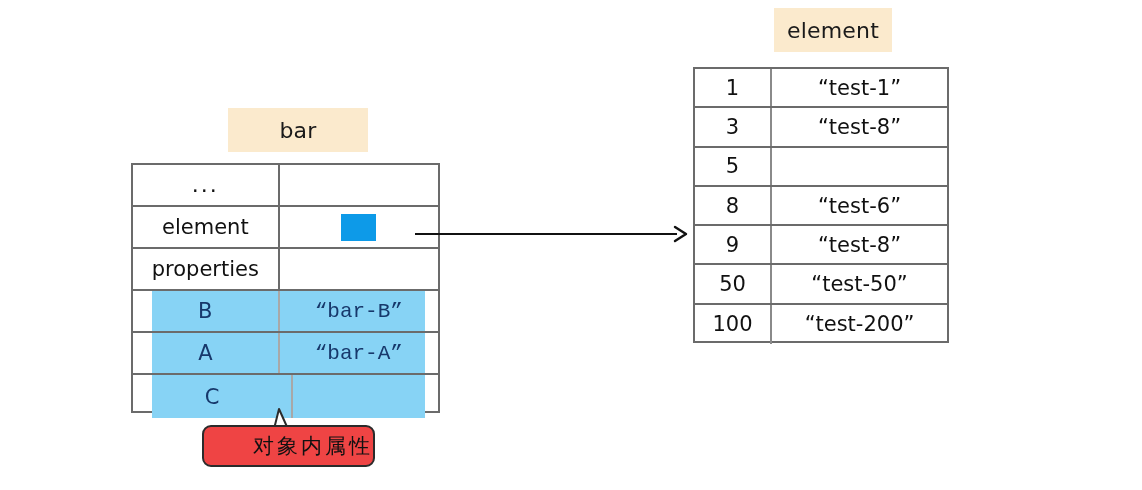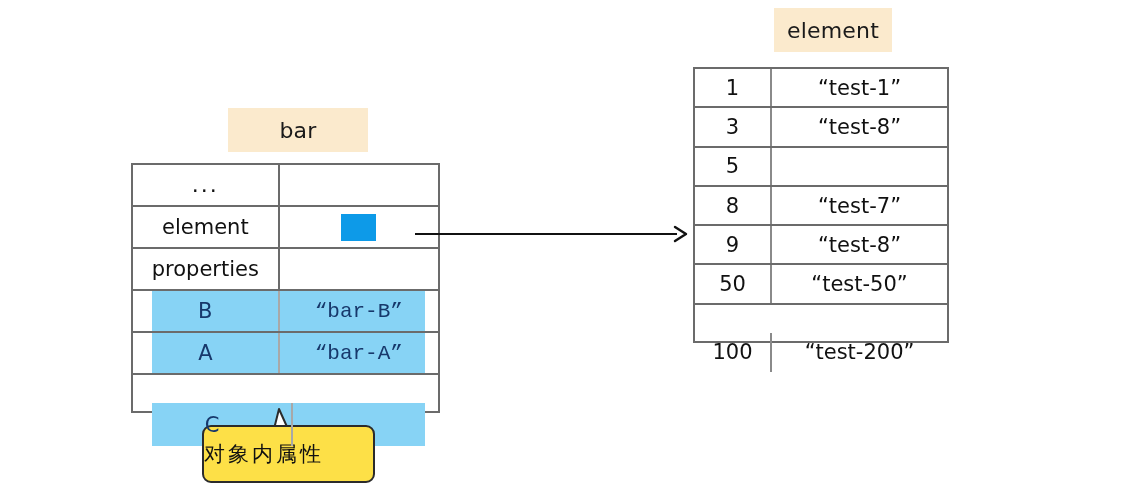--- a/index.html
+++ b/index.html
@@ -44,21 +44,20 @@
     background: #ffffff;
   }
   .tbl .row {
     display: flex;
     box-sizing: border-box;
     border-bottom: 2px solid #6b6b6b;
     position: relative;
   }
   .tbl .row:last-child {
     border-bottom: none;
-    margin-top: 28px;
   }
   .cell {
     display: flex;
     align-items: center;
     justify-content: center;
     box-sizing: border-box;
     font-size: 21px;
     color: #111111;
     white-space: nowrap;
   }
@@ -155,28 +154,28 @@
     width: 18px;
     height: 18px;
   }
 
   
   #callout {
     position: absolute;
     left: 202px;
     top: 425px;
     width: 173px;
-    height: 58px;
+    height: 42px;
     border: 2px solid #2b2b2b;
     border-radius: 9px;
-    background: #fde047;
+    background: #ef4444;
     box-sizing: border-box;
     display: flex;
     align-items: center;
-    justify-content: flex-start;
+    justify-content: flex-end;
     font-size: 21px;
     color: #111111;
     letter-spacing: 3px;
   }
   #callout-tail {
     position: absolute;
     left: 252px;
     top: 405px;
     width: 54px;
     height: 24px;
@@ -244,21 +243,21 @@
     <div class="cell c-idx">3</div>
     <div class="cell c-str">“test-8”</div>
   </div>
 
   <div class="row">
     <div class="cell c-idx">5</div>
   </div>
 
   <div class="row">
     <div class="cell c-idx">8</div>
-    <div class="cell c-str">“test-7”</div>
+    <div class="cell c-str">“test-6”</div>
   </div>
 
   <div class="row">
     <div class="cell c-idx">9</div>
     <div class="cell c-str">“test-8”</div>
   </div>
 
   <div class="row">
     <div class="cell c-idx">50</div>
     <div class="cell c-str">“test-50”</div>

